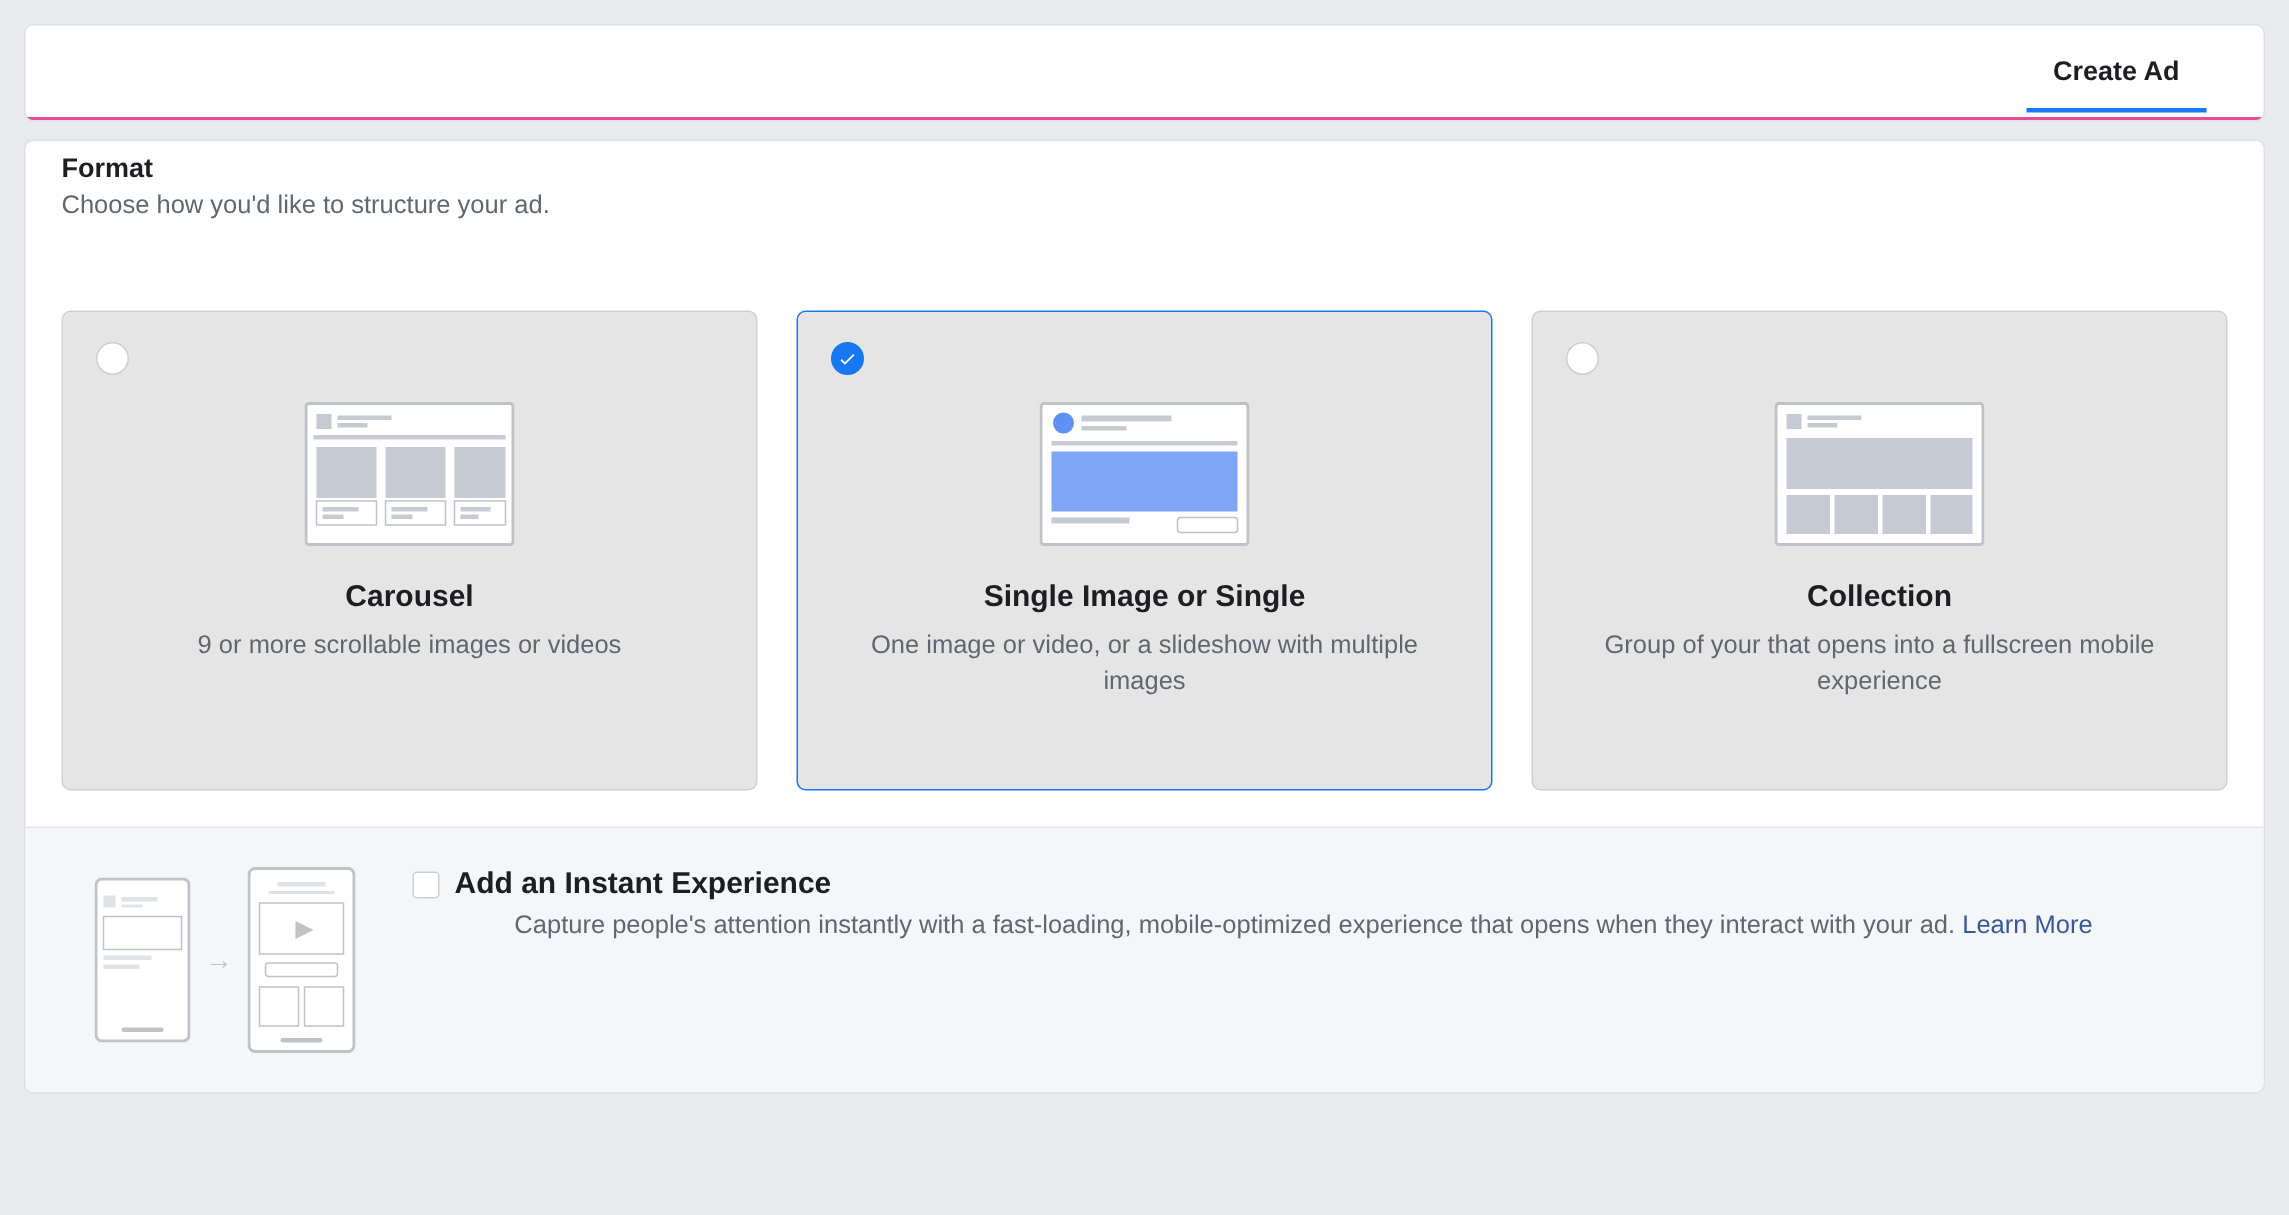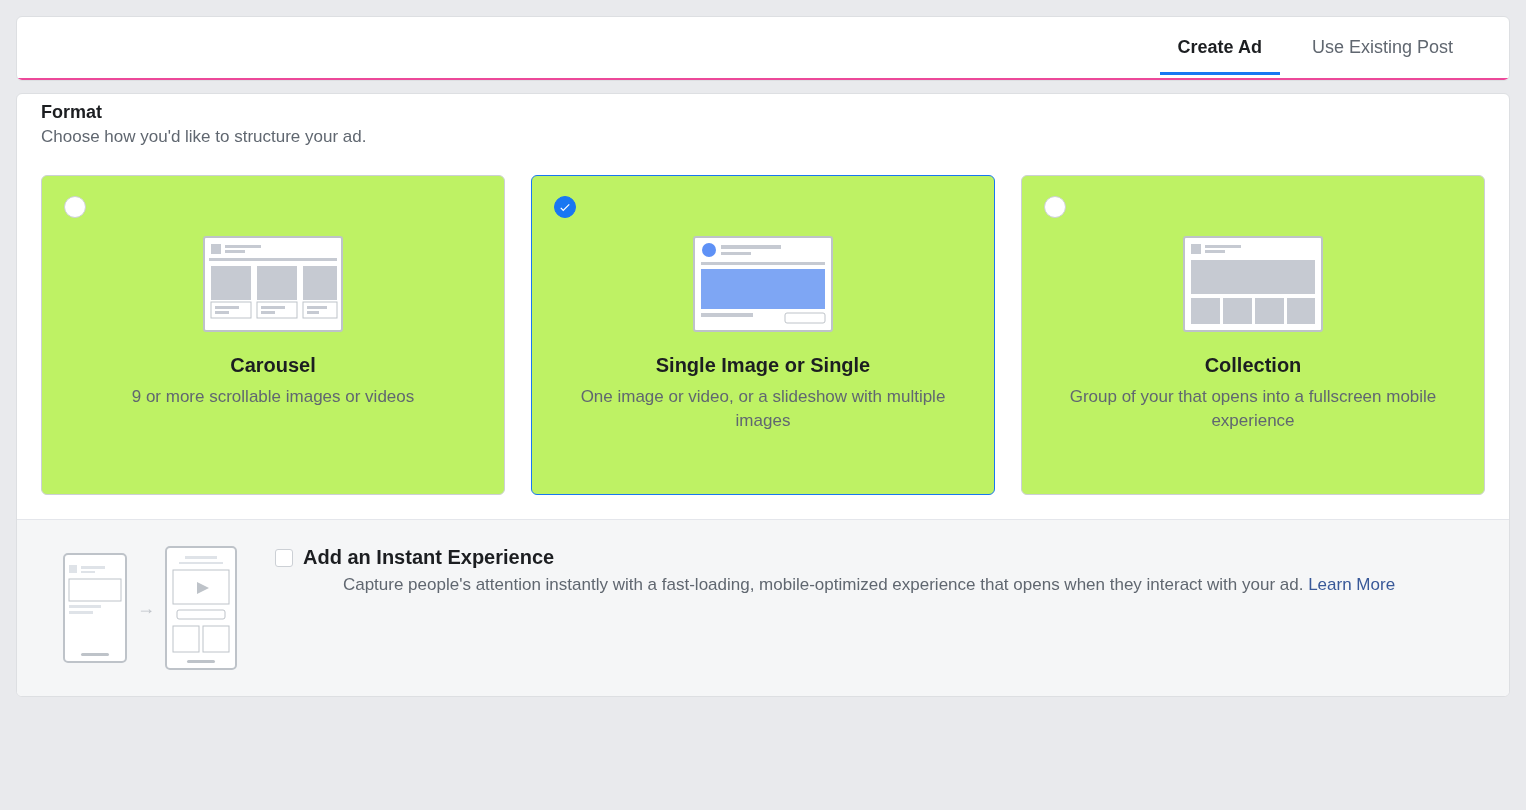--- a/index.html
+++ b/index.html
@@ -10,21 +10,21 @@
 .tabs { display: flex; border-bottom: 2px solid #ec4899; padding: 4px 16px; justify-content: flex-end; }
 .tab { padding: 16px 10px; font-size: 18px; color: #606770; cursor: pointer; position: relative; margin-right: 30px; }
 .tab.active { font-weight: 700; color: #1c1e21; }
 .tab.active::after { content:""; position:absolute; left:-8px; right:-8px; bottom:-1px; height:3px; background:#1877f2; }
 
 .section { padding: 8px 24px 24px; }
 .section-title { font-size: 18px; font-weight: 700; margin-bottom: 4px; }
 .section-sub { font-size: 17px; color: #606770; margin-bottom: 28px; }
 
 .options { display: flex; gap: 26px; }
-.option { flex:1; border:1px solid #ccd0d5; border-radius:6px; padding: 24px 18px 28px; position: relative; text-align:center; cursor:pointer; background:#bef264; min-height: 320px; display:flex; flex-direction:column; align-items:center; }
+.option { flex:1; border:1px solid #ccd0d5; border-radius:6px; padding: 24px 18px 28px; position: relative; text-align:center; cursor:pointer; background:#e5e5e5; min-height: 320px; display:flex; flex-direction:column; align-items:center;margin-top:32px; }
 .option.selected { border-color:#1877f2; }
 
 .radio { width:22px; height:22px; border:1px solid #ccd0d5; border-radius:50%; position:absolute; top:20px; left:22px; background:#fff; }
 .radio.checked { background:#1877f2; border-color:#1877f2; display:flex; align-items:center; justify-content:center; }
 .radio.checked svg { width:14px; height:14px; }
 
 .illus { margin: 36px 0 18px; }
 .opt-title { font-size: 20px; font-weight: 700; color:#1c1e21; margin-bottom: 8px; }
 .opt-desc { font-size: 17px; color:#606770; max-width: 380px; line-height:1.4; }
 
@@ -37,21 +37,20 @@
 .ie-title { font-size:20px; font-weight:700; }
 .ie-desc { font-size:17px; color:#606770; line-height:1.45;text-align:center; }
 .ie-desc a { color:#385898; text-decoration:none; cursor:pointer; }
 </style>
 </head>
 <body>
 
 <div class="card">
   <div class="tabs">
     <div class="tab active">Create Ad</div>
-    <div class="tab">Use Existing Post</div>
   </div>
 </div>
 
 <div class="card">
   <div class="section">
     <div class="section-title">Format</div>
     <div class="section-sub">Choose how you'd like to structure your ad.</div>
 
     <div class="options">
 

